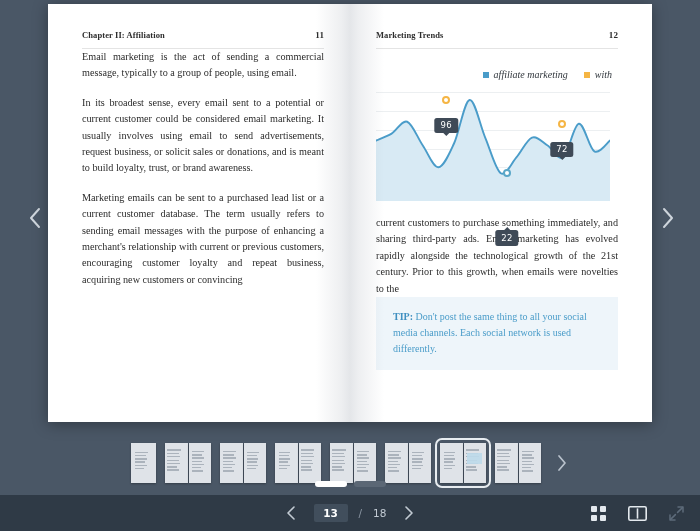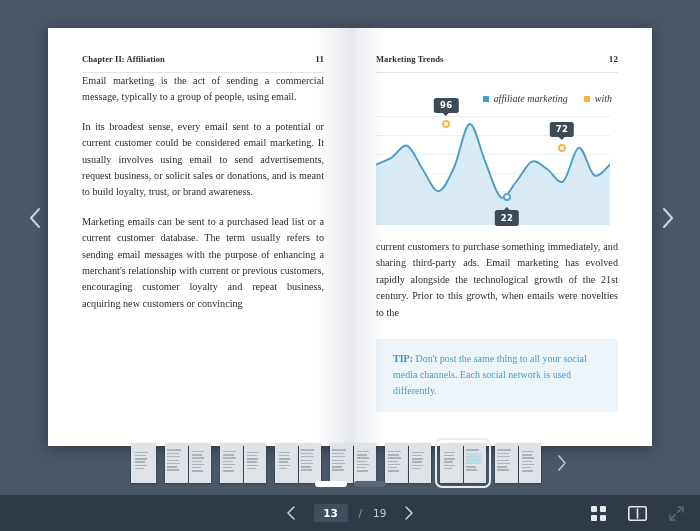--- a/index.html
+++ b/index.html
@@ -8,21 +8,21 @@
     background: #414e5c;
     font-family: "Liberation Sans", sans-serif;
   }
   #app {
     position: relative; width: 700px; height: 531px;
     background: #4a5766;
   }
 
   
   #book-viewport {
-    position: absolute; left: 48px; top: 28px;
+    position: absolute; left: 48px; top: 4px;
     width: 604px; height: 418px;
   }
   #spread {
     position: relative; width: 604px; height: 418px;
     background: #ffffff;
     box-shadow: 0 2px 14px rgba(0,0,0,0.35);
     display: flex;
   }
   .page {
     position: relative;
@@ -97,36 +97,36 @@
     background: #ffffff; transform: translate(-50%,-50%);
   }
   .dot.peak   { border: 2px solid #f5b544; }
   .dot.valley { border: 2px solid #5aa7c8; }
   .tip-badge {
     position: absolute;
     transform: translateX(-50%);
     background: #3f4a57;
     color: #ffffff;
     font-family: "DejaVu Sans", sans-serif;
-    font-size: 8.5px; font-weight: bold;
+    font-size: 8.5px; font-weight: normal;
     padding: 2.5px 6px 3px 6px;
     border-radius: 2.5px;
     letter-spacing: 0.3px;
     white-space: nowrap;
+    margin-top: 44px;
   }
   .tip-badge::after {
     content: ""; position: absolute; left: 50%; margin-left: -3px;
     border-left: 3px solid transparent; border-right: 3px solid transparent;
   }
   .tip-badge.above::after { bottom: -3px; border-top: 3px solid #3f4a57; }
   .tip-badge.below::after { top: -3px; border-bottom: 3px solid #3f4a57; }
 
   
   .tip-callout {
-    margin-top: 18px;
     background: #eef5fa;
     padding: 12px 31px 13px 17px;
     font-family: "Liberation Serif", serif;
     font-size: 10px; line-height: 16px;
     color: #4a9cc9;
   }
   .tip-callout .tip-word { font-weight: bold; color: #3f8fc0; }
 
   
   .side-arrow {
@@ -451,21 +451,21 @@
     <div id="pager">
       <div class="pager-arrow">
         <svg width="11" height="16" viewBox="0 0 11 16">
           <polyline points="8,2 2,8 8,14" fill="none" stroke="#c2cad3" stroke-width="1.6" stroke-linecap="round" stroke-linejoin="round"></polyline>
         </svg>
       </div>
       <div id="page-num-box">
         <span>13</span>
       </div>
       <span class="pager-sep">/</span>
-      <span id="page-total">19</span>
+      <span id="page-total">18</span>
       <div class="pager-arrow">
         <svg width="11" height="16" viewBox="0 0 11 16">
           <polyline points="3,2 9,8 3,14" fill="none" stroke="#c2cad3" stroke-width="1.6" stroke-linecap="round" stroke-linejoin="round"></polyline>
         </svg>
       </div>
     </div>
 
     <div id="bottom-right">
       <div class="bar-icon">
         <svg width="15" height="15" viewBox="0 0 15 15">

